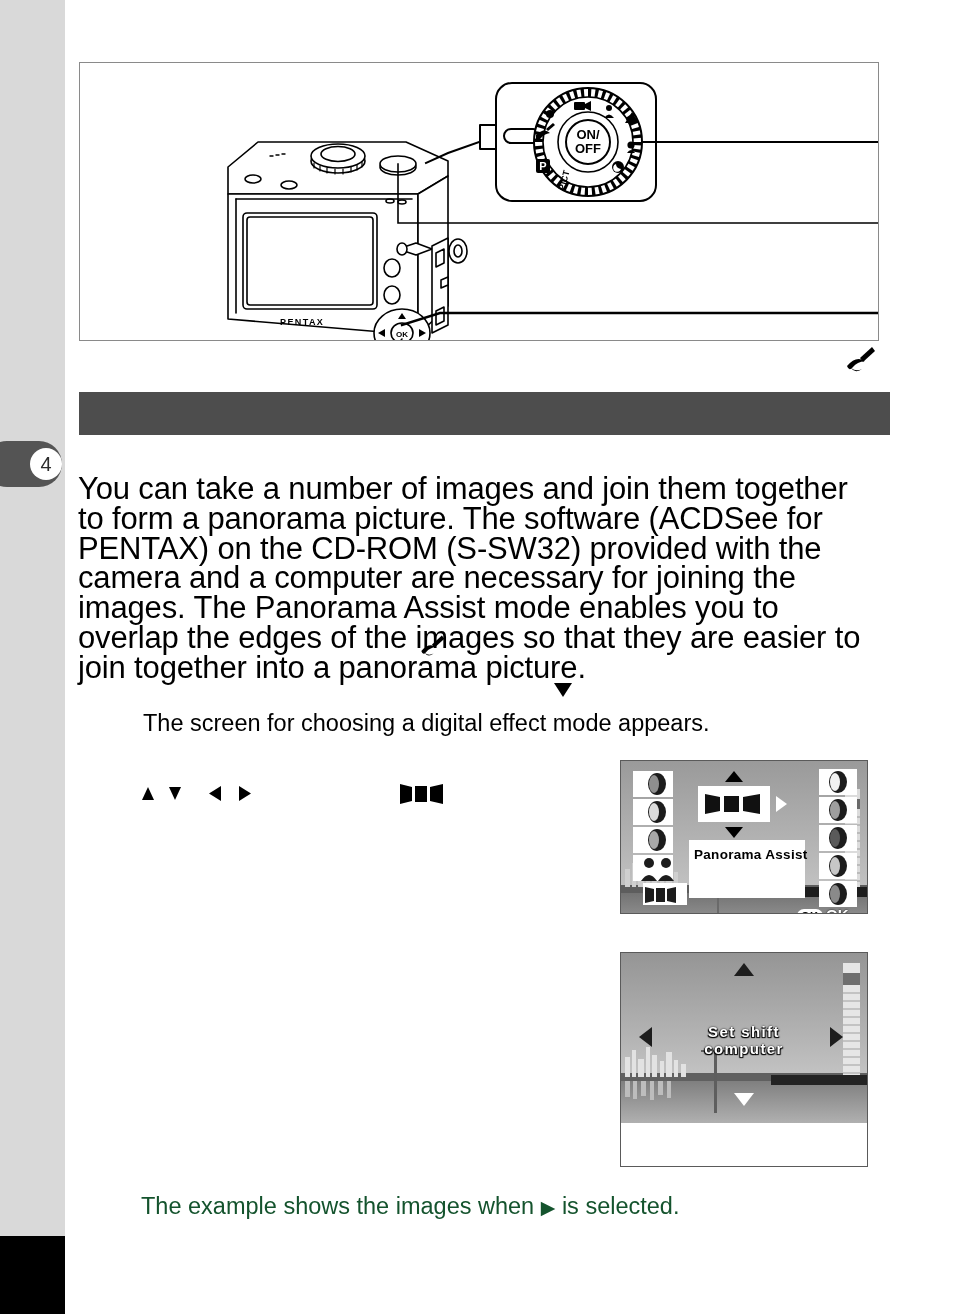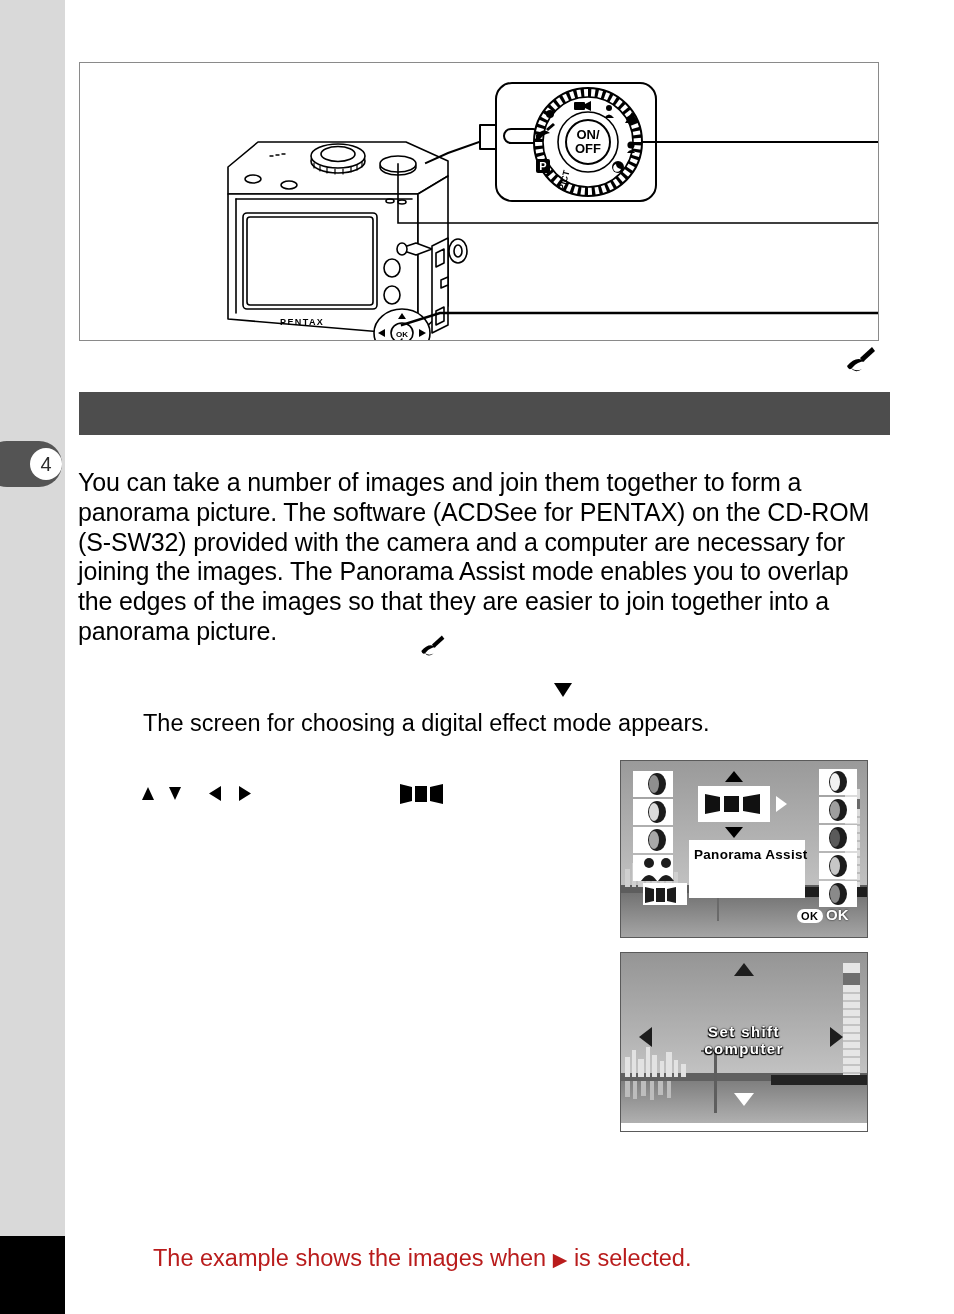--- a/index.html
+++ b/index.html
@@ -69,21 +69,21 @@
   }
 
   
   .pa-icon-wrap { position: absolute; }
 
   
   #intro-paragraph {
     position: absolute;
     left: 78px; top: 443px;
     width: 800px;
-    font-size: 25px;
+    font-size: 31px;
     line-height: 29.8px;
     letter-spacing: -0.15px;
     color: #000;
   }
 
   
   .step-line {
     position: absolute;
     font-size: 23.5px;
     line-height: 28px;
@@ -110,38 +110,37 @@
   }
   #direction-list .dl-row { white-space: nowrap; }
   #direction-list .dl-glyph {
     display: inline-block;
     width: 28px;
     font-size: 19px;
     text-align: left;
   }
   #example-note {
     position: absolute;
-    left: 141px; top: 1245px;
+    left: 141px; top: 1193px;
     font-size: 23.5px;
-    color: #b91c1c;
+    color: #14532d;
     white-space: nowrap;
-    margin-left: 12px;
   }
   #example-note .inline-glyph { font-size: 19px; }
 
   
   .lcd {
     position: absolute;
     width: 248px;
     border: 1px solid #5a5a5a;
     box-sizing: border-box;
     overflow: hidden;
   }
-  #lcd-menu { left: 620px; top: 760px; height: 178px; text-align: center; }
-  #lcd-shift { left: 620px; top: 952px; height: 180px; }
+  #lcd-menu { left: 620px; top: 760px; height: 154px; text-align: center; }
+  #lcd-shift { left: 620px; top: 952px; height: 215px; }
   .lcd-photo { position: absolute; inset: 0; }
   .lcd-overlay { position: absolute; inset: 0; }
 
   .wbox {
     position: absolute;
     background: #ffffff;
   }
 
   .menu-label {
     position: absolute;

